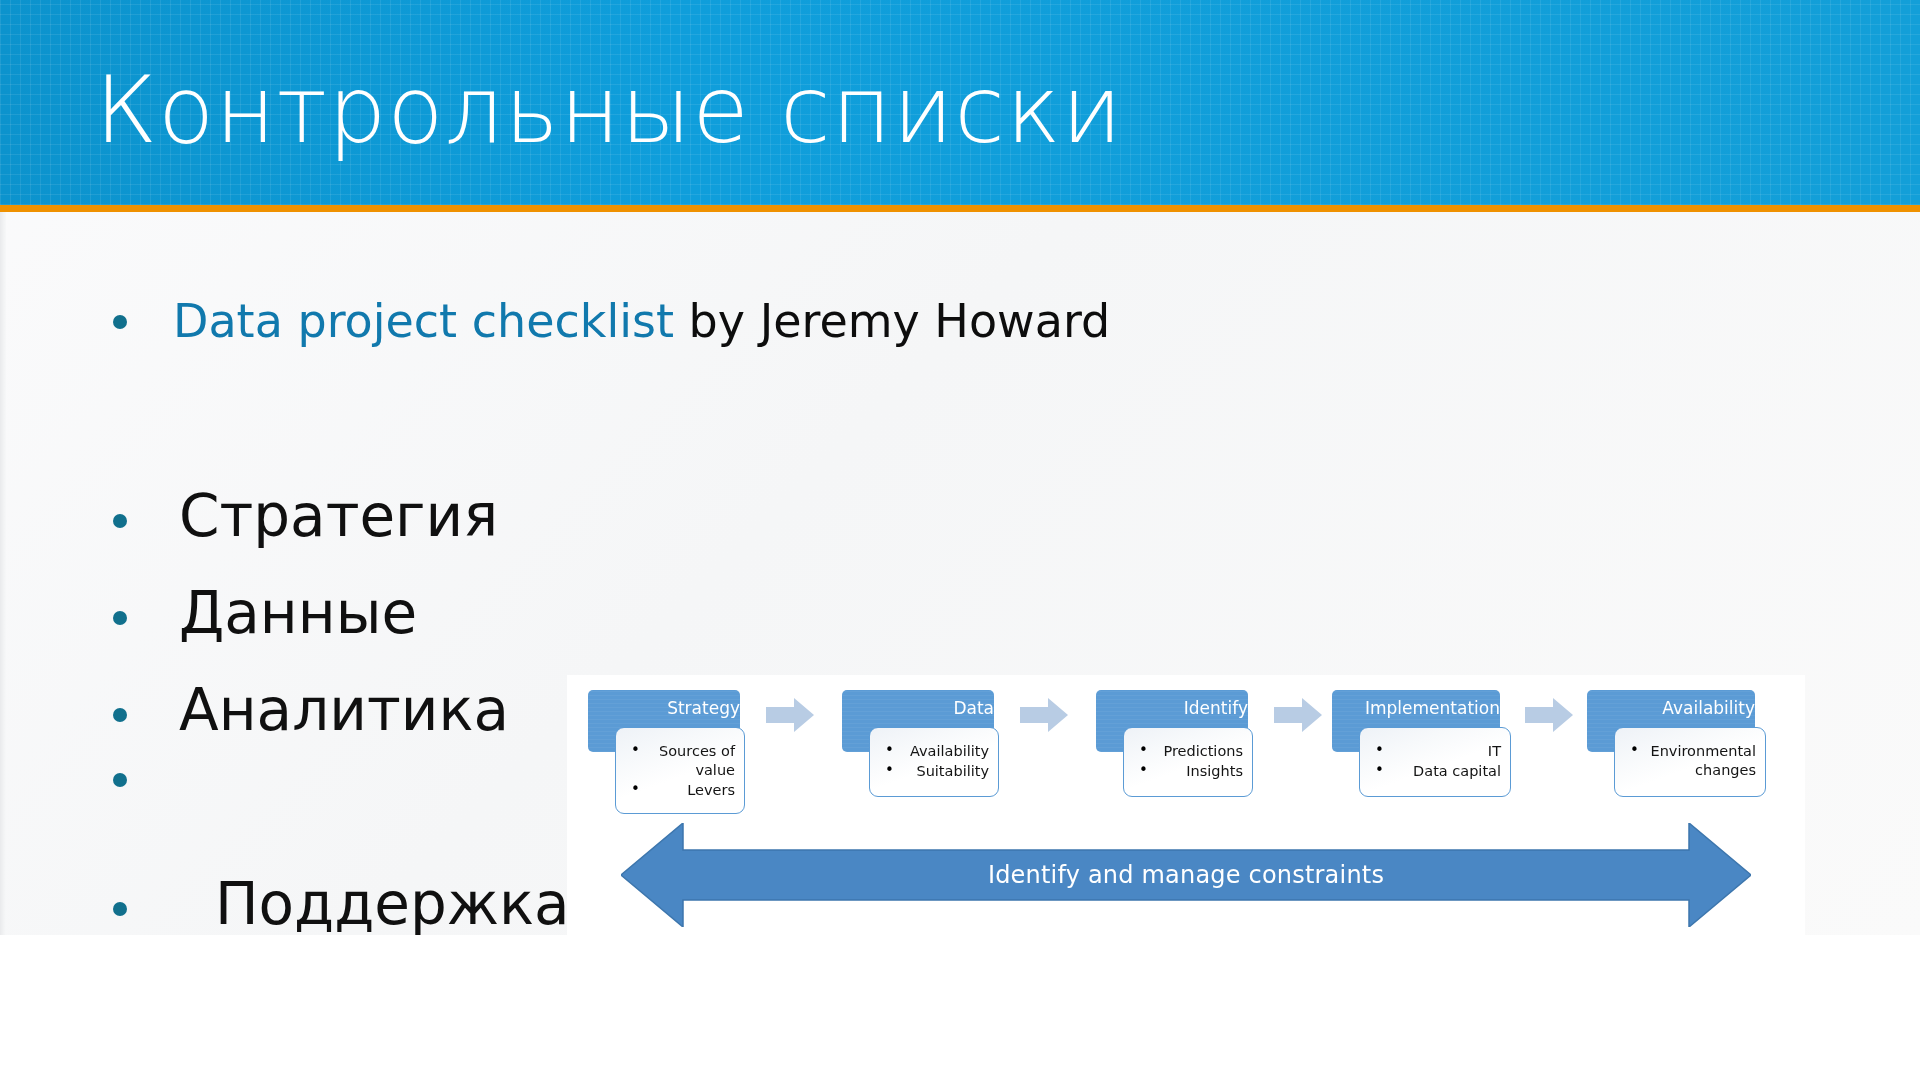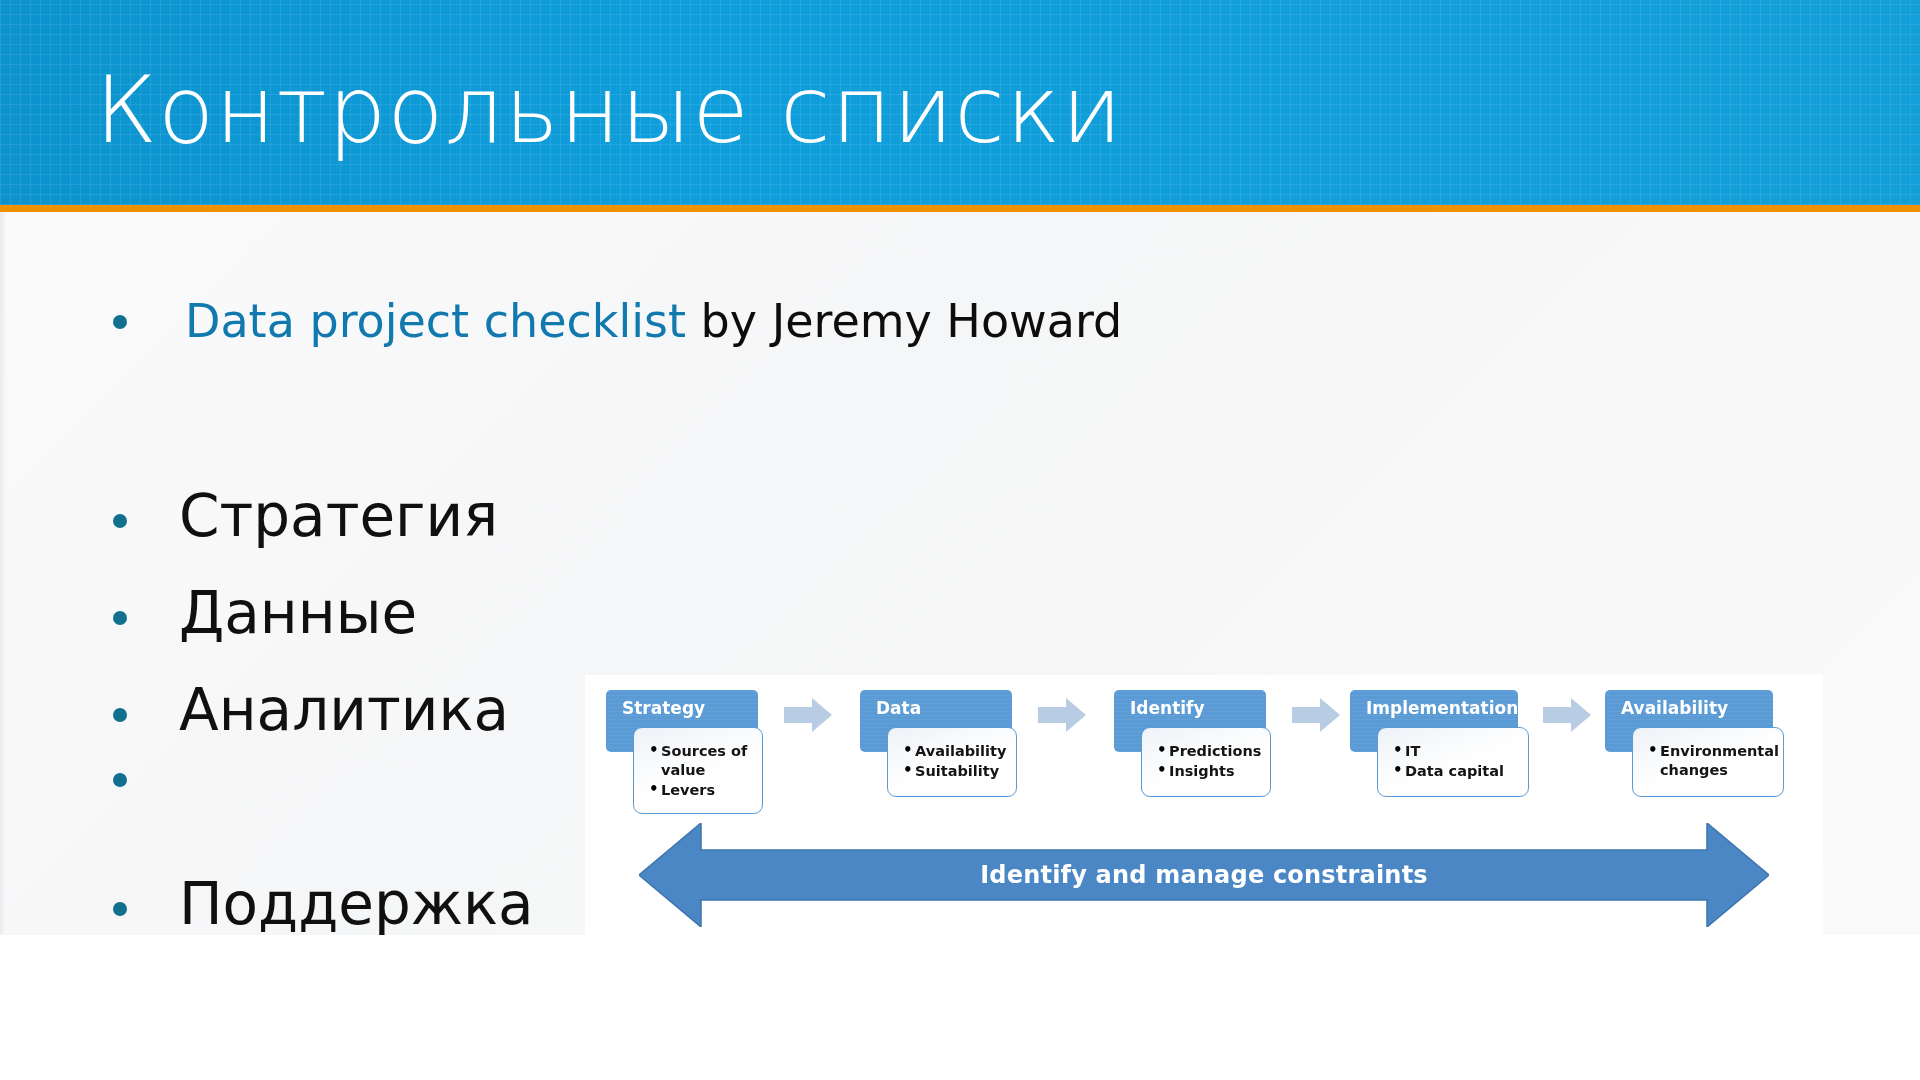--- a/index.html
+++ b/index.html
@@ -11,20 +11,21 @@
     background: #ffffff;
     font-family: "Liberation Sans", sans-serif;
   }
 
   #slide {
     position: relative;
     width: 1920px;
     height: 940px;
     background: linear-gradient(135deg, #fbfbfc 0%, #f5f6f7 45%, #fafafa 100%);
     overflow: hidden;
+    text-align: right;
   }
 
   
   .slide-edge-left {
     position: absolute;
     left: 0; top: 0;
     width: 6px; height: 1080px;
     background: linear-gradient(90deg, #e9eaec 0%, #f2f3f4 60%, #f7f8f9 100%);
   }
   .slide-edge-bottom {
@@ -74,54 +75,53 @@
   .bullet-dot {
     width: 14px;
     height: 14px;
     border-radius: 50%;
     background: #11708d;
     flex: 0 0 auto;
     position: relative;
     top: -8px;
   }
   .bullet-text {
-    margin-left: 58px;
+    margin-left: 46px;
     color: #101010;
     font-family: "DejaVu Sans", sans-serif;
     font-size: 45px;
     line-height: 52px;
     white-space: nowrap;
   }
   .bullet-text .link {
     color: #1179ad;
   }
   .bullet-text .plain {
     color: #0d0d0d;
   }
 
   #bullet-lead { left: 113px; top: 295px; }
   #bullet-lead .bullet-text { font-size: 46px; }
 
   #b0 { left: 113px; top: 490px; }
   #b1 { left: 113px; top: 587px; }
   #b2 { left: 113px; top: 684px; }
   #b3 { left: 113px; top: 781px; }
-  #b4 { left: 113px; top: 878px; }
+  #b4 { left: 113px; top: 878px; gap: 36px; }
 
   .bullet-row.sub .bullet-text { margin-left: 52px; font-size: 58px; }
 
   
   #diagram {
     position: absolute;
-    left: 585px;
+    left: 567px;
     top: 675px;
     width: 1238px;
     height: 261px;
     background: #ffffff;
-    font-weight: bold;
   }
 
   .stage {
     position: absolute;
     top: 15px;
   }
   .stage-head {
     position: absolute;
     top: 0;
     left: 0;

